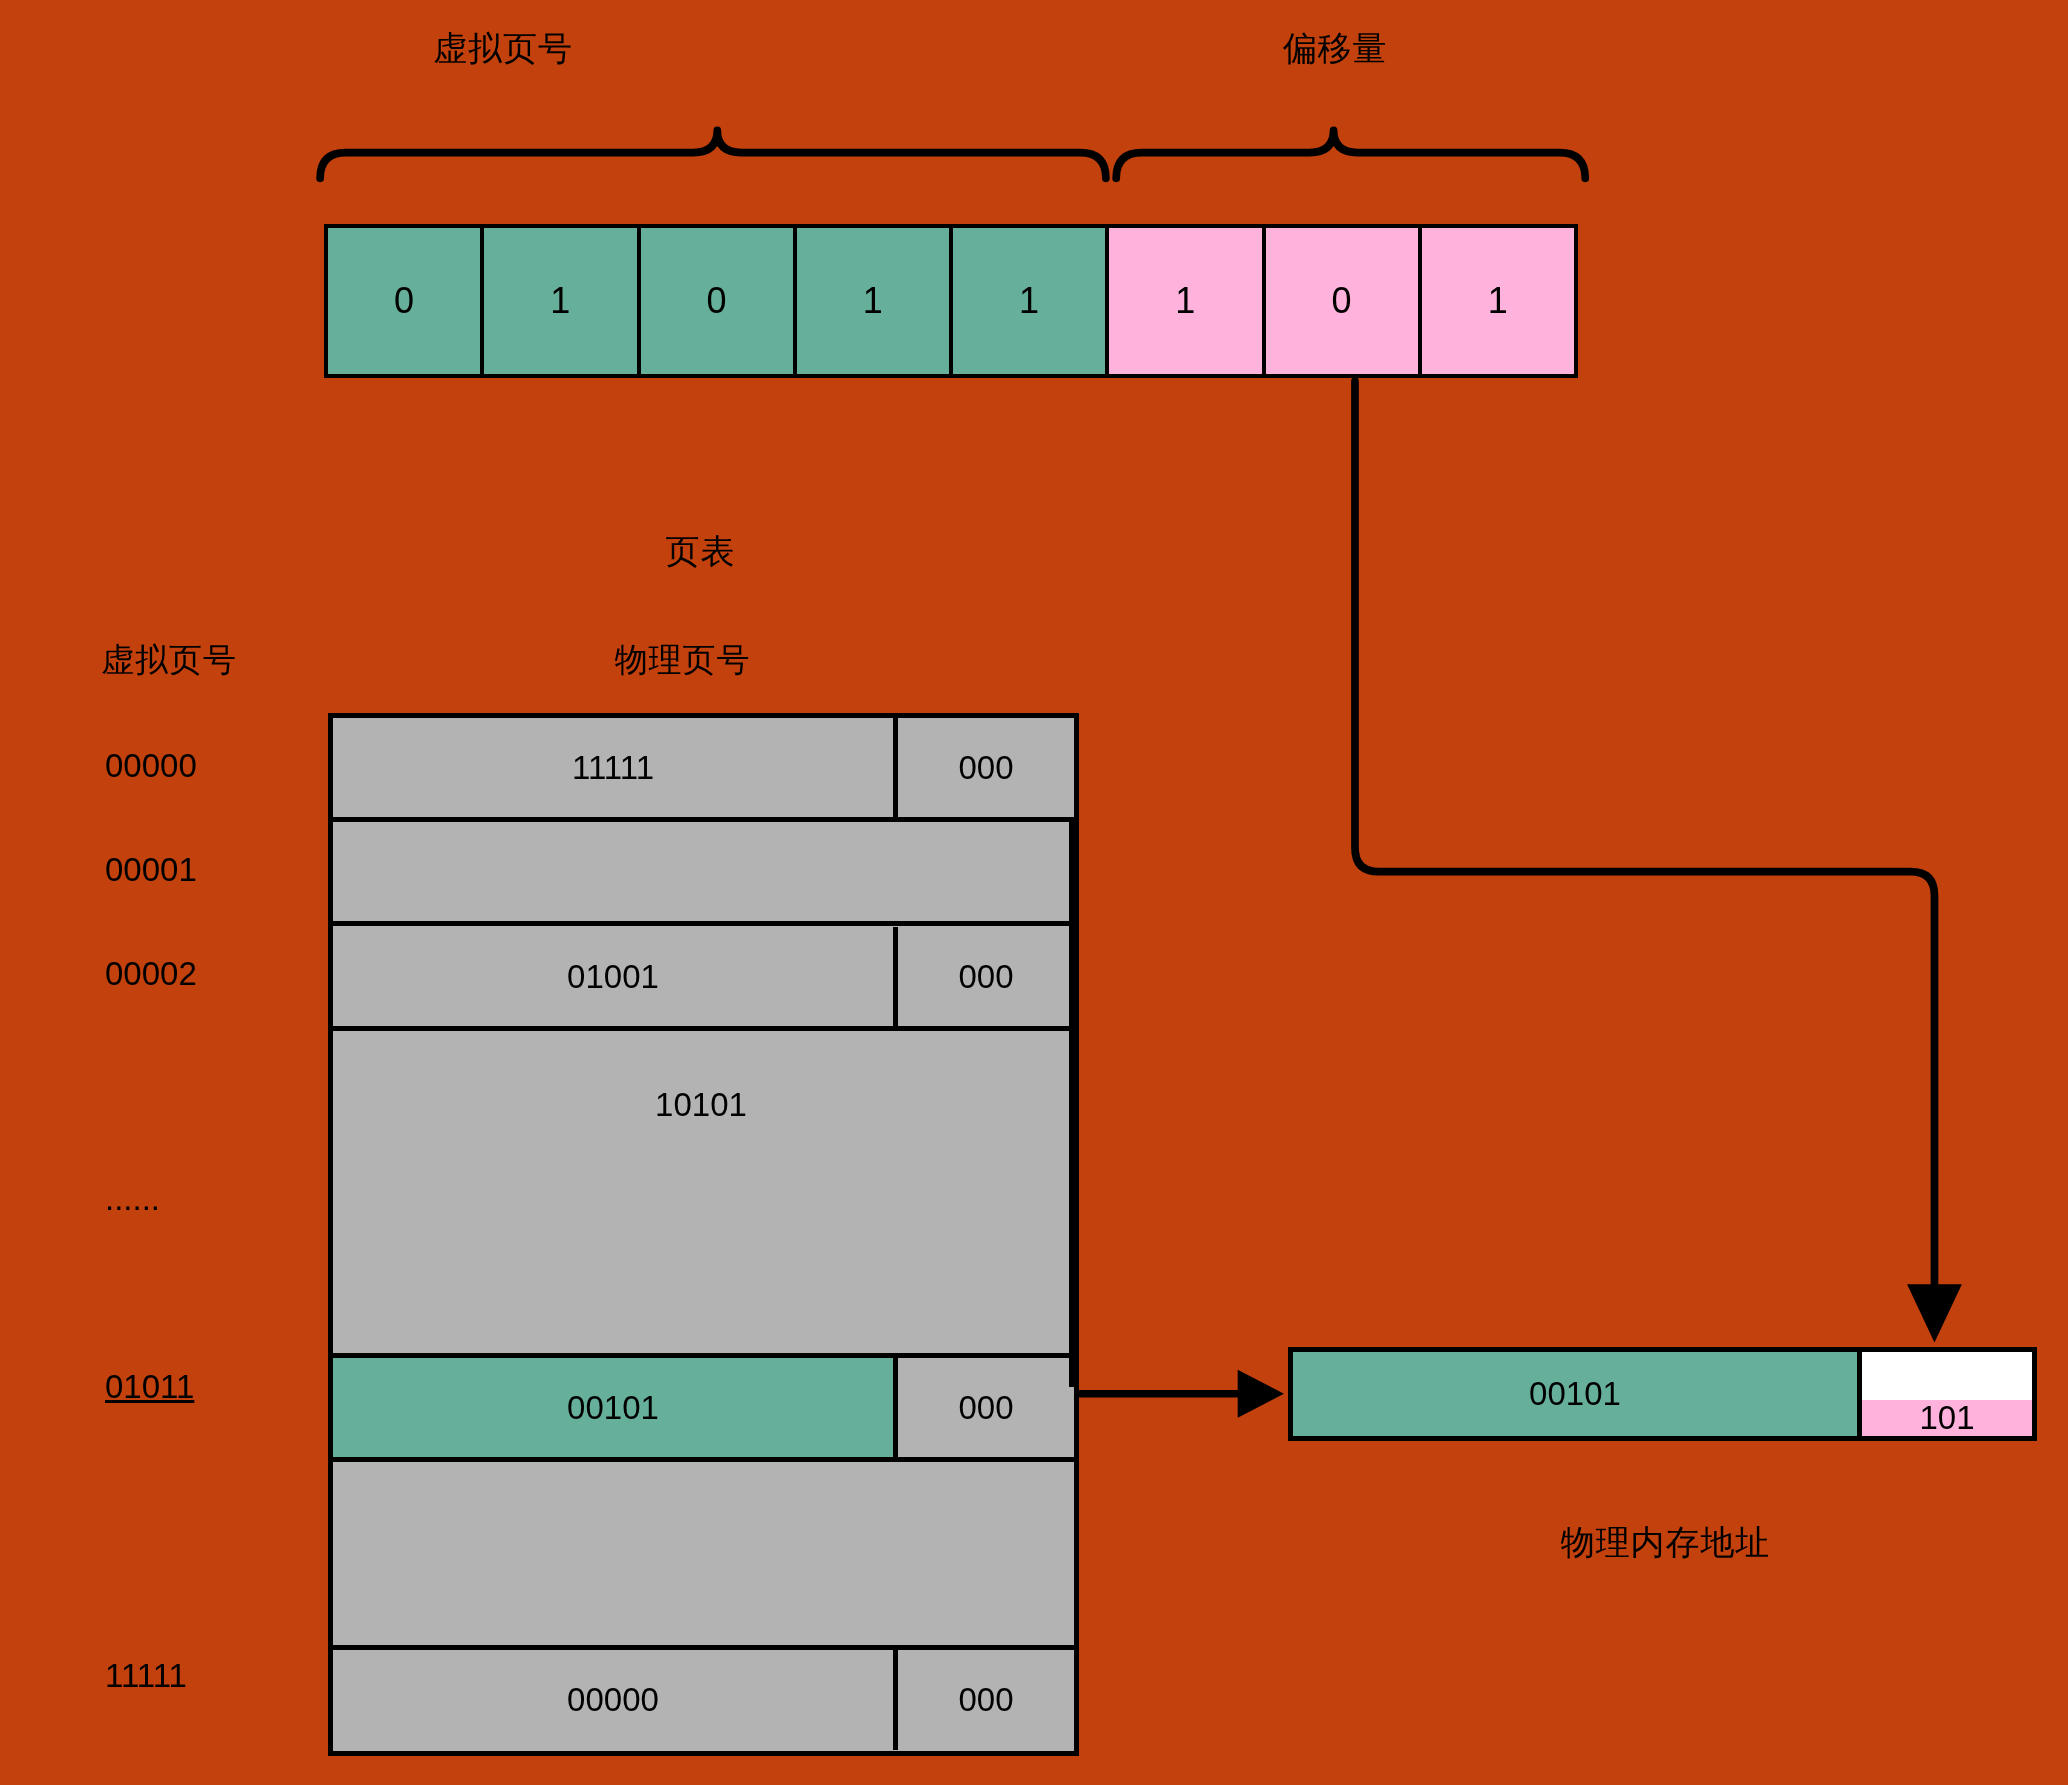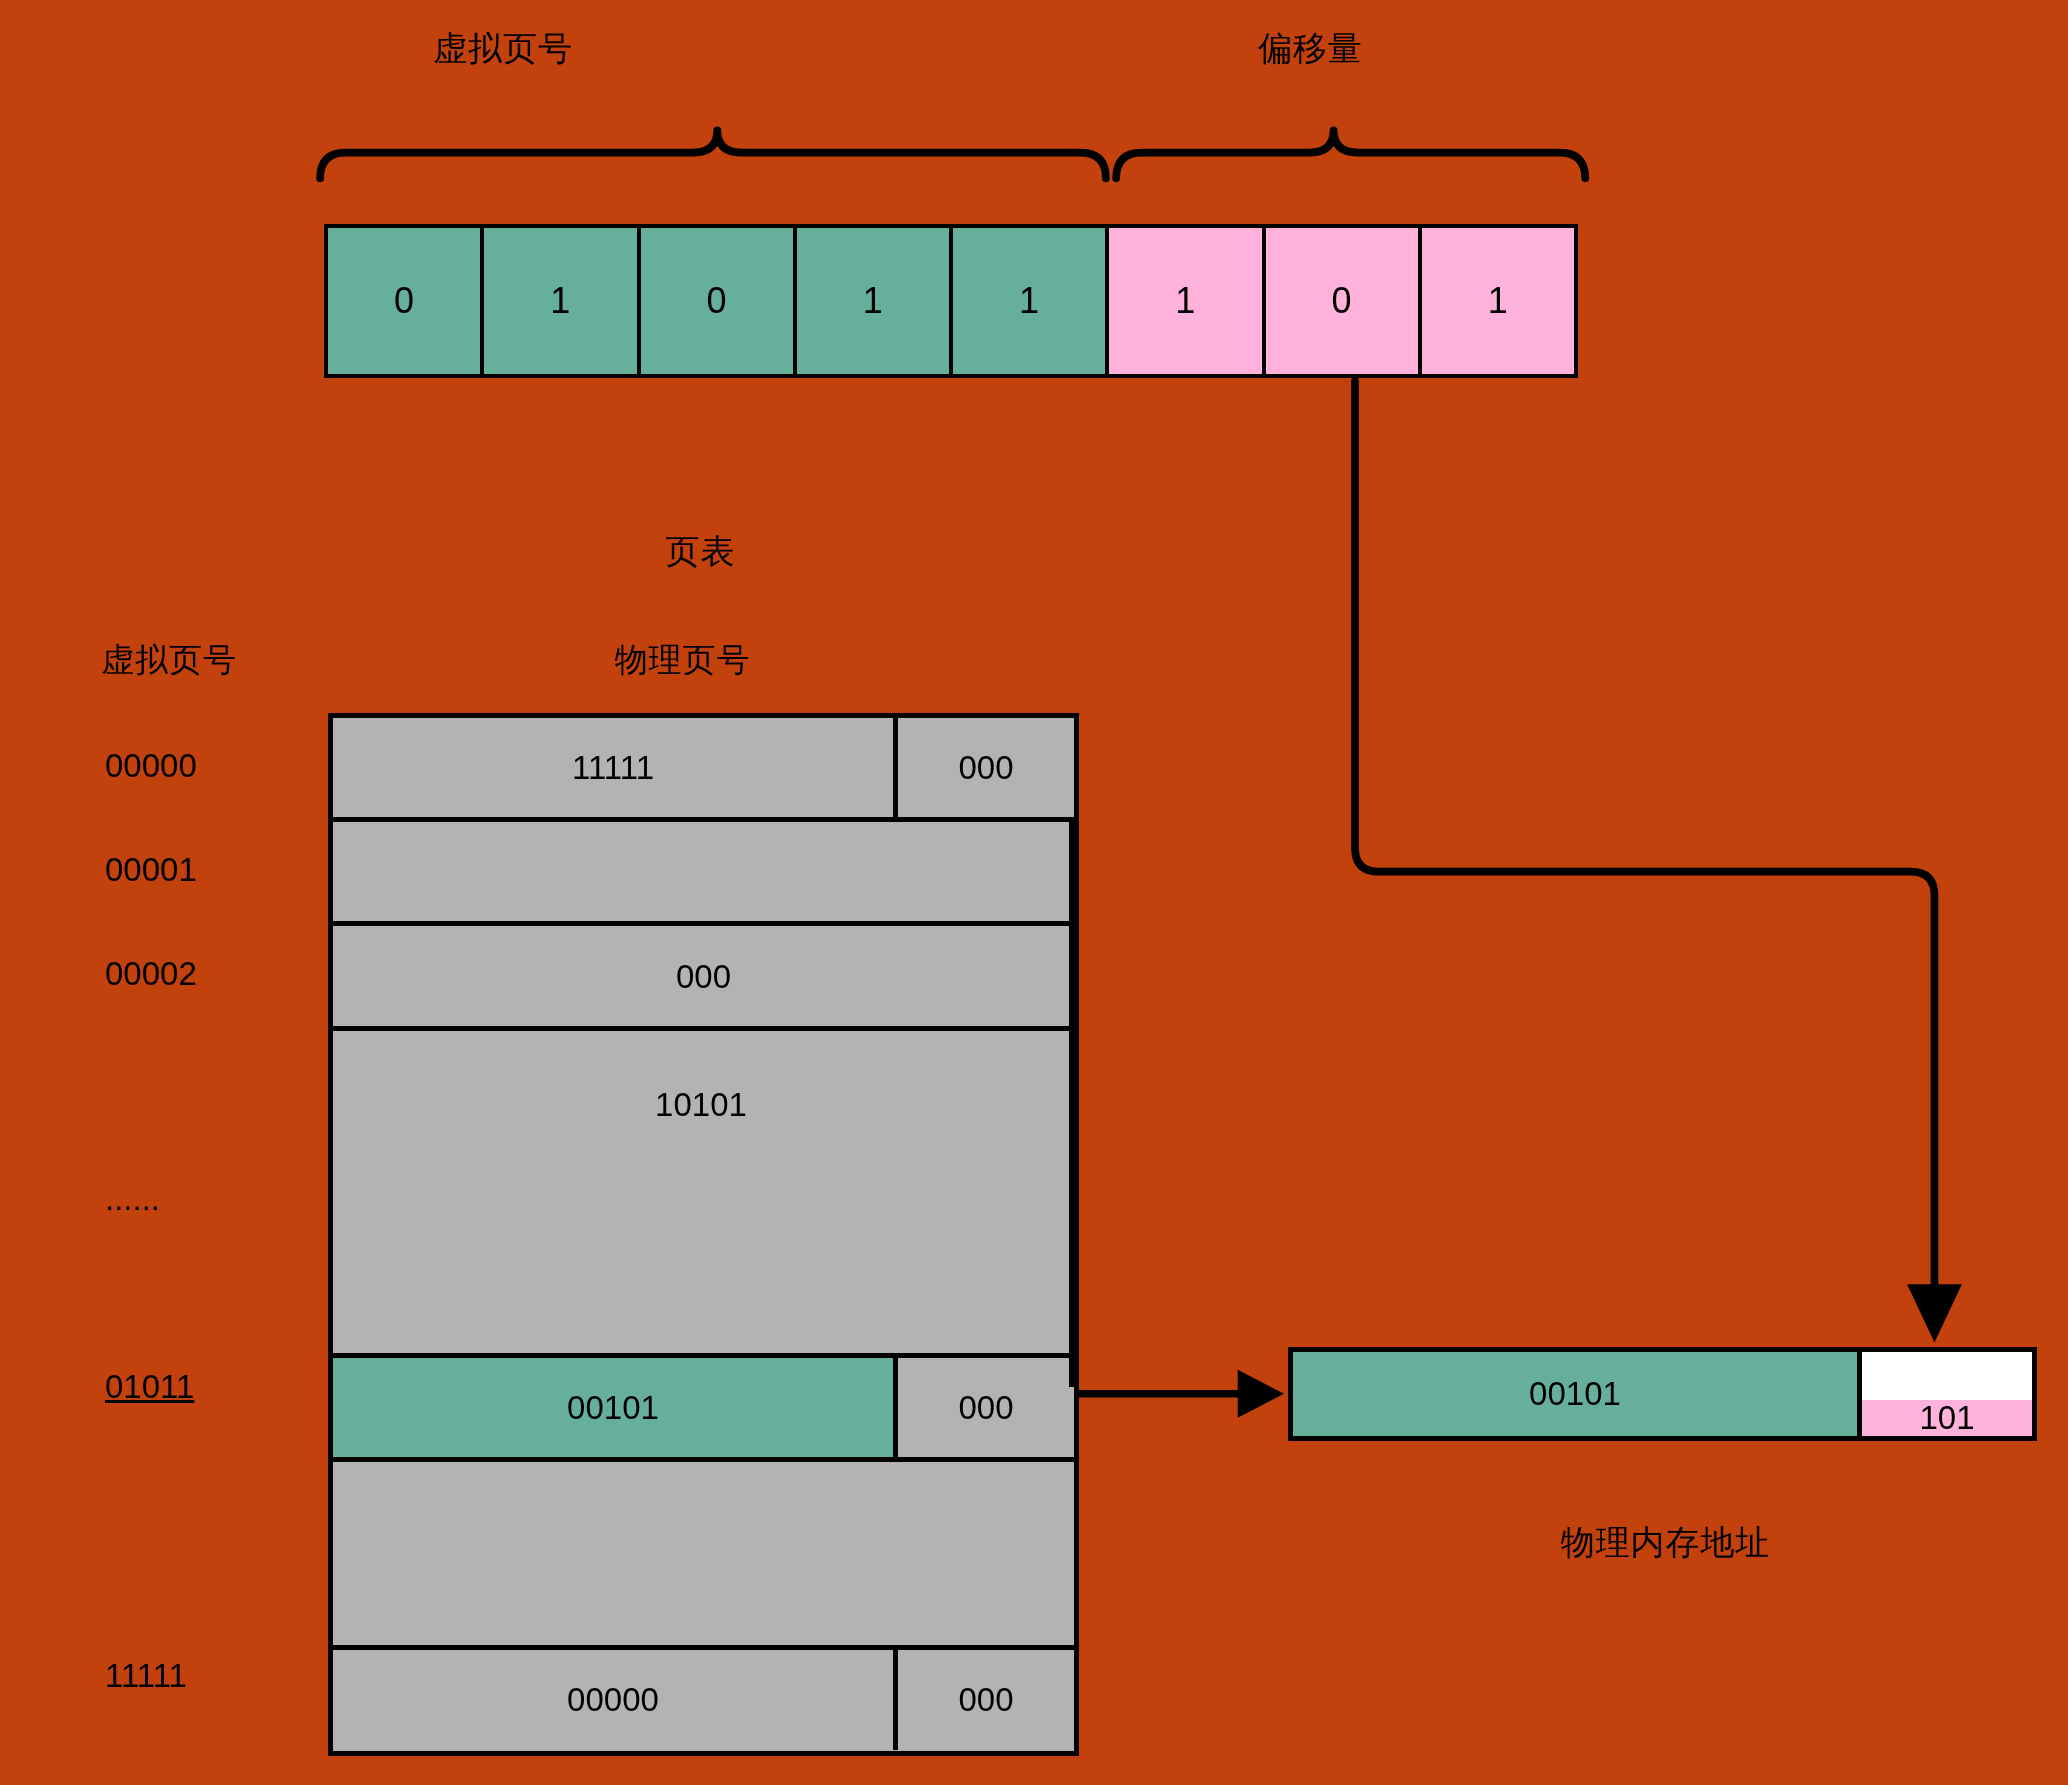--- a/index.html
+++ b/index.html
@@ -144,21 +144,21 @@
     height: 1786px;
     pointer-events: none;
   }
 </style>
 </head>
 <body>
 
 <div id="stage">
 
   <div class="label cn-label" style="left:409px; top:26px; width:188px; text-align:center;">虚拟页号</div>
-  <div class="label cn-label" style="left:1258px; top:26px; width:154px; ">偏移量</div>
+  <div class="label cn-label" style="left:1258px; top:26px; width:154px; text-align:center;">偏移量</div>
 
   <svg class="overlay" viewBox="0 0 2416 2086">
 
     <path d="M 374 208 Q 374 178 404 178 L 810 178 Q 838 178 838 152 Q 838 178 866 178 L 1262 178 Q 1292 178 1292 208" fill="none" stroke="#000" stroke-width="9" stroke-linecap="round" stroke-linejoin="round"></path>
 
     <path d="M 1304 208 Q 1304 178 1334 178 L 1530 178 Q 1558 178 1558 152 Q 1558 178 1586 178 L 1822 178 Q 1852 178 1852 208" fill="none" stroke="#000" stroke-width="9" stroke-linecap="round" stroke-linejoin="round"></path>
 
     <path d="M 1583 445 L 1583 990 Q 1583 1018 1611 1018 L 2232 1018 Q 2260 1018 2260 1046 L 2260 1540" fill="none" stroke="#000" stroke-width="9" stroke-linecap="round" stroke-linejoin="round"></path>
     <polygon points="2260,1568 2228,1500 2292,1500" fill="#000"></polygon>
 
@@ -185,20 +185,21 @@
   <div id="pagetable">
     <div class="pt-row" style="top:0px; height:104px;">
       <div class="pt-cell-frame">11111</div>
       <div class="pt-cell-off">000</div>
     </div>
     <div class="pt-row" style="top:104px; height:104px;flex-direction:column;">
       <div class="pt-cell-frame">10101</div>
       <div class="pt-cell-off">000</div>
     </div>
     <div class="pt-row" style="top:209px; height:104px;">
+      <div class="pt-cell-frame">01001</div>
       <div class="pt-cell-off">000</div>
     </div>
     <div class="pt-row blank" style="top:313px; height:327px;">
       <div class="pt-cell-frame"></div>
       <div class="pt-cell-off"></div>
     </div>
     <div class="pt-row" style="top:640px; height:104px;">
       <div class="pt-cell-frame hl">00101</div>
       <div class="pt-cell-off">000</div>
     </div>

